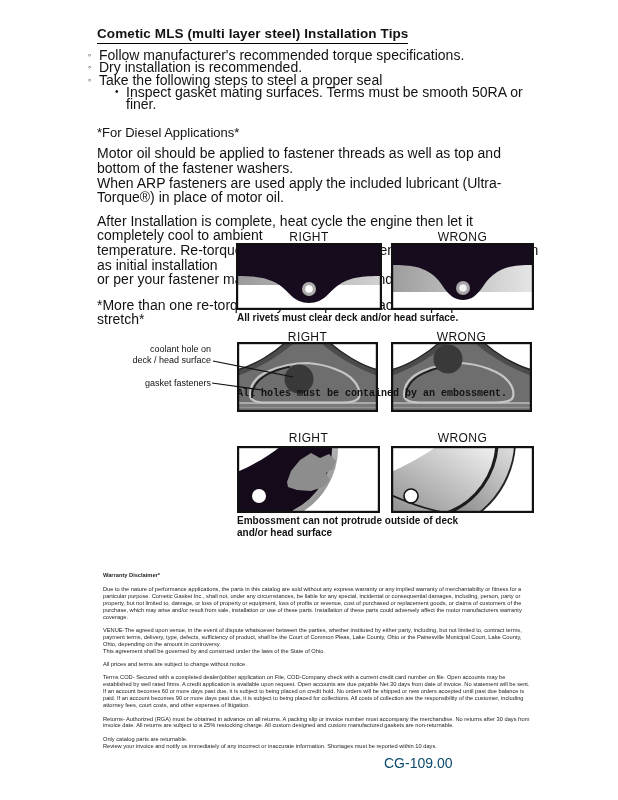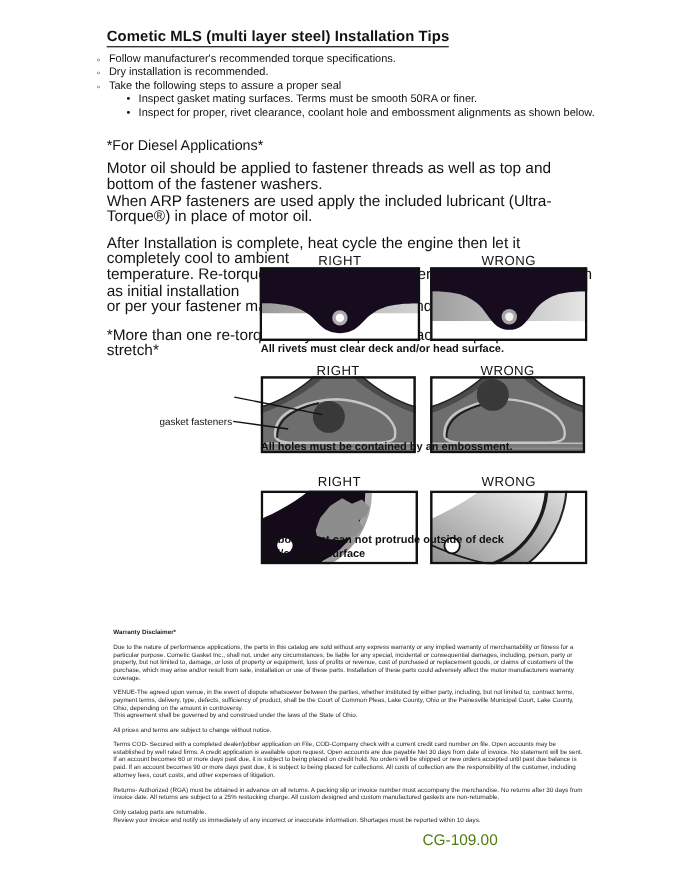--- a/index.html
+++ b/index.html
@@ -3,21 +3,21 @@
 <meta charset="utf-8">
 <style>
   html,body { margin:0; padding:0; background:#ffffff; }
   body { width:618px; height:800px; font-family:"Liberation Sans", sans-serif; color:#121212; }
   .page { position:relative; width:540px; height:800px; overflow:hidden; background:#ffffff; }
 
   
   .content { position:absolute; left:97px; top:24px; width:445px; }
   .title { font-size:13.5px; font-weight:bold; letter-spacing:0.1px; display:inline-block;
            border-bottom:1.6px solid #000; padding-bottom:2px; margin:0; }
-  ul.bullets { list-style:none; margin:5px 0 0 -9px; padding:0; font-size:10px; }
+  ul.bullets { list-style:none; margin:5px 0 0 -9px; padding:0; font-size:14px; }
   ul.bullets li { position:relative; padding-left:11px; line-height:12.3px; }
   ul.bullets li.b::before { content:"◦"; position:absolute; left:0; top:0; font-size:9px; }
   ul.bullets li.sub { margin-left:27px; }
   ul.bullets li.sub::before { content:"•"; position:absolute; left:0; top:0; font-size:10px; }
   .diesel-heading { font-size:13px; font-weight:normal; margin:15px 0 6px 0; }
   p.body { font-size:14px; line-height:14.6px; margin:0 0 9px 0; white-space:pre-line; }
   p.note { margin-top:11px; }
 
   
   .fig-label { position:absolute; font-size:12px; font-weight:400; letter-spacing:0.4px; text-align:center; }
@@ -25,35 +25,34 @@
   .panel svg { display:block; width:100%; height:100%; }
   .fig-caption { position:absolute; font-size:10px; font-weight:600; line-height:12px; white-space:pre-line; }
   .callout { position:absolute; font-size:9px; line-height:10.5px; text-align:right; white-space:pre-line; }
   .leader-svg { position:absolute; left:0; top:0; width:618px; height:800px; pointer-events:none; }
 
   
   .fineprint { position:absolute; left:103px; top:572px; width:428px; font-size:5.7px; line-height:6.9px; color:#1c1c1c; }
   .fineprint .fp-head { font-weight:bold; margin:0 0 7px 0; }
   .fineprint p { margin:0 0 6.5px 0; white-space:pre-line; }
 
-  .footer { position:absolute; left:384px; top:755px; font-size:14px; color:#4d7c0f; }
+  .footer { position:absolute; left:384px; top:755px; font-size:14px; color:#0c4a6e; }
 </style>
 </head>
 <body>
 
 <div class="page">
 
   <div class="content">
     <h1 class="title">Cometic MLS (multi layer steel) Installation Tips</h1>
     <ul class="bullets">
       <li class="b">Follow manufacturer's recommended torque specifications.</li>
       <li class="b">Dry installation is recommended.</li>
-      <li class="b">Take the following steps to assure a proper seal</li>
+      <li class="b">Take the following steps to steel a proper seal</li>
       <li class="sub">Inspect gasket mating surfaces.  Terms must be smooth 50RA or finer.</li>
-      <li class="sub">Inspect for proper, rivet clearance, coolant hole and embossment alignments as shown below.</li>
     </ul>
     <div class="diesel-heading">*For Diesel Applications*</div>
     <p class="body">Motor oil should be applied to fastener threads as well as top and bottom of the fastener washers.
 When ARP fasteners are used apply the included lubricant (Ultra-Torque®) in place of motor oil.</p>
     <p class="body">After Installation is complete, heat cycle the engine then let it completely cool to ambient
 temperature. Re-torque the cylinder head fasteners in the same pattern as initial installation
 or per your fastener manufacturer's recommendations.</p>
     <p class="body note">*More than one re-torque may be required to achieve proper fastener stretch*</p>
   </div>
 
@@ -94,20 +93,22 @@
       <circle cx="72" cy="45" r="3.8" fill="#f2f2f2"></circle>
       <rect x="1" y="1" width="141" height="65" fill="none" stroke="#111111" stroke-width="2.4"></rect>
     </svg>
   </div>
 
   <div class="fig-caption" style="left:237px; top:312px;">All rivets must clear deck and/or head surface.</div>
 
   <div class="fig-label" style="left:237px; top:330px; width:141px;">RIGHT</div>
   <div class="fig-label" style="left:391px; top:330px; width:141px;">WRONG</div>
 
+  <div class="callout" style="left:96px; top:344px; width:115px;">coolant hole on
+deck / head surface</div>
   <div class="callout" style="left:96px; top:378px; width:115px;">gasket fasteners</div>
 
   <div class="panel" style="left:237px; top:342px; width:141px; height:70px;">
     <svg viewBox="0 0 141 70">
       <rect width="141" height="70" fill="#6e6e6e"></rect>
       <path d="M0,0 L58,0 C43,14 20,27 0,34 Z" fill="#4b4b4b"></path>
       <path d="M0,0 L49,0 C37,11 18,23 0,28 Z" fill="#ffffff"></path>
       <path d="M49,0 C37,11 18,23 0,28" fill="none" stroke="#222222" stroke-width="1.4"></path>
       <path d="M141,0 L83,0 C98,14 121,27 141,34 Z" fill="#4b4b4b"></path>
       <path d="M141,0 L92,0 C104,11 123,23 141,28 Z" fill="#ffffff"></path>
@@ -139,21 +140,21 @@
       <circle cx="57" cy="17" r="14.5" fill="#393939"></circle>
       <rect x="1" y="1" width="139" height="68" fill="none" stroke="#111111" stroke-width="2.4"></rect>
     </svg>
   </div>
 
   <svg class="leader-svg">
     <line x1="213" y1="361" x2="293" y2="377" stroke="#111111" stroke-width="1.2"></line>
     <line x1="212" y1="383" x2="262" y2="390" stroke="#111111" stroke-width="1.2"></line>
   </svg>
 
-  <div class="fig-caption" style="left:237px; top:401px;">All holes must be contained by an embossment.</div>
+  <div class="fig-caption" style="left:237px; top:388px;font-family:Liberation Mono, monospace;">All holes must be contained by an embossment.</div>
 
   <div class="fig-label" style="left:237px; top:431px; width:143px;">RIGHT</div>
   <div class="fig-label" style="left:391px; top:431px; width:143px;">WRONG</div>
 
   <div class="panel" style="left:237px; top:446px; width:143px; height:67px;">
     <svg viewBox="0 0 143 67">
       <defs>
         <linearGradient id="bead3a" x1="0" y1="0" x2="0.6" y2="1">
           <stop offset="0" stop-color="#d6d6d6"></stop>
             <stop offset="1" stop-color="#8a8a8a"></stop>
@@ -184,21 +185,21 @@
       <path d="M0,26 C16,19 34,9 46,0 L106,0 C104,28 86,56 56,67 L0,67 Z" fill="url(#s3a)"></path>
       <path d="M0,49 C18,57 36,64 56,67" fill="none" stroke="#1c1c1c" stroke-width="1.6"></path>
       <path d="M106,0 C104,28 86,56 56,67 L88,67 C110,52 122,28 124,6 L124,0 Z" fill="url(#s3b)"></path>
       <path d="M106,0 C104,28 86,56 56,67" fill="none" stroke="#1c1c1c" stroke-width="3.2"></path>
       <path d="M124,0 C122,26 109,51 88,67" fill="none" stroke="#222222" stroke-width="1.8"></path>
       <circle cx="20" cy="50" r="7" fill="#ffffff" stroke="#111111" stroke-width="1.6"></circle>
       <rect x="1" y="1" width="141" height="65" fill="none" stroke="#111111" stroke-width="2.4"></rect>
     </svg>
   </div>
 
-  <div class="fig-caption" style="left:237px; top:486px;">Embossment can not protrude outside of deck
+  <div class="fig-caption" style="left:237px; top:515px;">Embossment can not protrude outside of deck
 and/or head surface</div>
 
   <div class="fineprint">
     <p class="fp-head">Warranty Disclaimer*</p>
     <p>Due to the nature of performance applications, the parts in this catalog are sold without any express warranty or any implied warranty of merchantability or fitness for a particular purpose.  Cometic Gasket Inc., shall not, under any circumstances, be liable for any special, incidental or consequential damages, including, person, party or property, but not limited to, damage, or loss of property or equipment, loss of profits or revenue, cost of purchased or replacement goods, or claims of customers of the purchase, which may arise and/or result from sale, installation or use of these parts.  Installation of these parts could adversely affect the motor manufacturers warranty coverage.</p>
     <p>VENUE-The agreed upon venue, in the event of dispute whatsoever between the parties, whether instituted by either party, including, but not limited to, contract terms, payment terms, delivery, type, defects, sufficiency of product, shall be the Court of Common Pleas, Lake County, Ohio or the Painesville Municipal Court, Lake County, Ohio, depending on the amount in controversy.
 This agreement shall be governed by and construed under the laws of the State of Ohio.</p>
     <p>All prices and terms are subject to change without notice.</p>
     <p>Terms COD- Secured with a completed dealer/jobber application on File, COD-Company check with a current credit card number on file.  Open accounts may be established by well rated firms.  A credit application is available upon request.  Open accounts are due payable Net 30 days from date of invoice.  No statement will be sent.  If an account becomes 60 or more days past due, it is subject to being placed on credit hold.  No orders will be shipped or new orders accepted until past due balance is paid.  If an account becomes 90 or more days past due, it is subject to being placed for collections.  All costs of collection are the responsibility of the customer, including attorney fees, court costs, and other expenses of litigation.</p>
     <p>Returns- Authorized (RGA) must be obtained in advance on all returns.  A packing slip or invoice number must accompany the merchandise.  No returns after 30 days from invoice date.  All returns are subject to a 25% restocking charge.  All custom designed and custom manufactured gaskets are non-returnable.</p>

